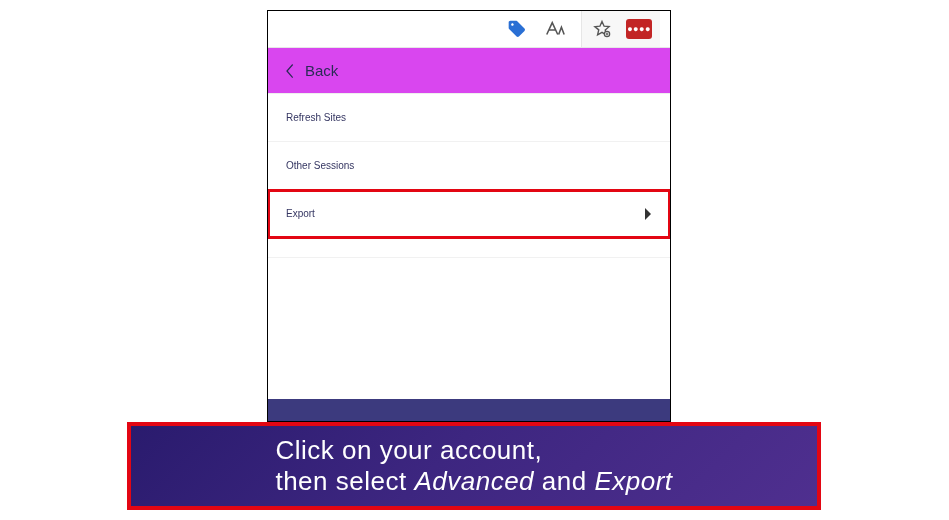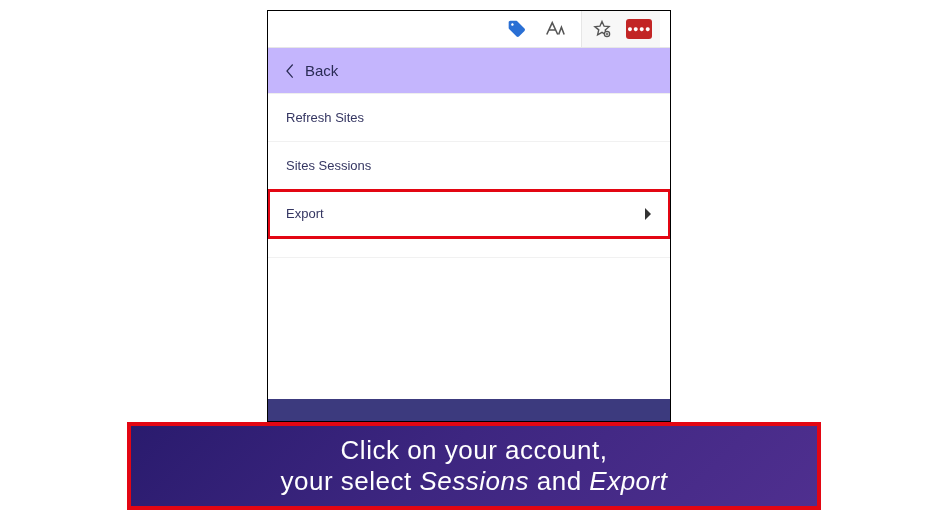--- a/index.html
+++ b/index.html
@@ -62,34 +62,34 @@
     letter-spacing: 0.5px;
   }
   .back-row {
     height: 46px;
     display: flex;
     align-items: center;
     padding: 0 18px;
     gap: 10px;
     color: #2a2b55;
     font-size: 15px;
-    background: #c4b5fd;
+    background: #d946ef;
     border-bottom: 1px solid #eee;
   }
   .menu {
     background: #fff;
   }
   .menu-item {
     height: 48px;
     display: flex;
     align-items: center;
     padding: 0 18px;
     border-bottom: 1px solid #f1f1f1;
     color: #353662;
-    font-size: 13px;
+    font-size: 10px;
     justify-content: space-between;
     position: relative;
   }
   .menu-item.highlight {
     outline: 3px solid #e30613;
     outline-offset: -2px;
     z-index: 2;
   }
   .spacer {
     height: 20px;
@@ -108,21 +108,21 @@
     left: 127px;
     top: 422px;
     width: 694px;
     height: 88px;
     background: linear-gradient(135deg, #2a1b6e 0%, #3d2680 45%, #4f2f8f 100%);
     border: 4px solid #e30613;
     display: flex;
     align-items: center;
     justify-content: center;
     color: #fff;
-    text-align: center;
+    text-align: left;
     font-size: 26px;
     line-height: 1.2;
     letter-spacing: 0.5px;
   }
   .caption-box em { font-style: italic; }
   svg { display: block; }
 </style>
 </head>
 <body>
 
@@ -157,32 +157,32 @@
         <path fill="#2a2b55" d="M8 1 L2 8 L8 15 L7 16 L0 8 L7 0 Z"></path>
       </svg>
     <span>Back</span>
   </div>
 
   <div class="menu">
     <div class="menu-item">
       <span>Refresh Sites</span>
     </div>
     <div class="menu-item">
-      <span>Sites Sessions</span>
+      <span>Other Sessions</span>
     </div>
     <div class="menu-item highlight">
       <span>Export</span>
       <svg width="8" height="12" viewBox="0 0 8 12">
           <path fill="#333" d="M1 0 L7 6 L1 12 Z"></path>
         </svg>
     </div>
     <div class="spacer"></div>
   </div>
 
   <div class="footer-strip"></div>
 </div>
 
 <div class="caption-box">
   <div>
     <span>Click on your account,</span><br>
-    <span>your select </span><em>Sessions</em><span> and </span><em>Export</em>
+    <span>then select </span><em>Advanced</em><span> and </span><em>Export</em>
   </div>
 </div>
 
 </body></html>

